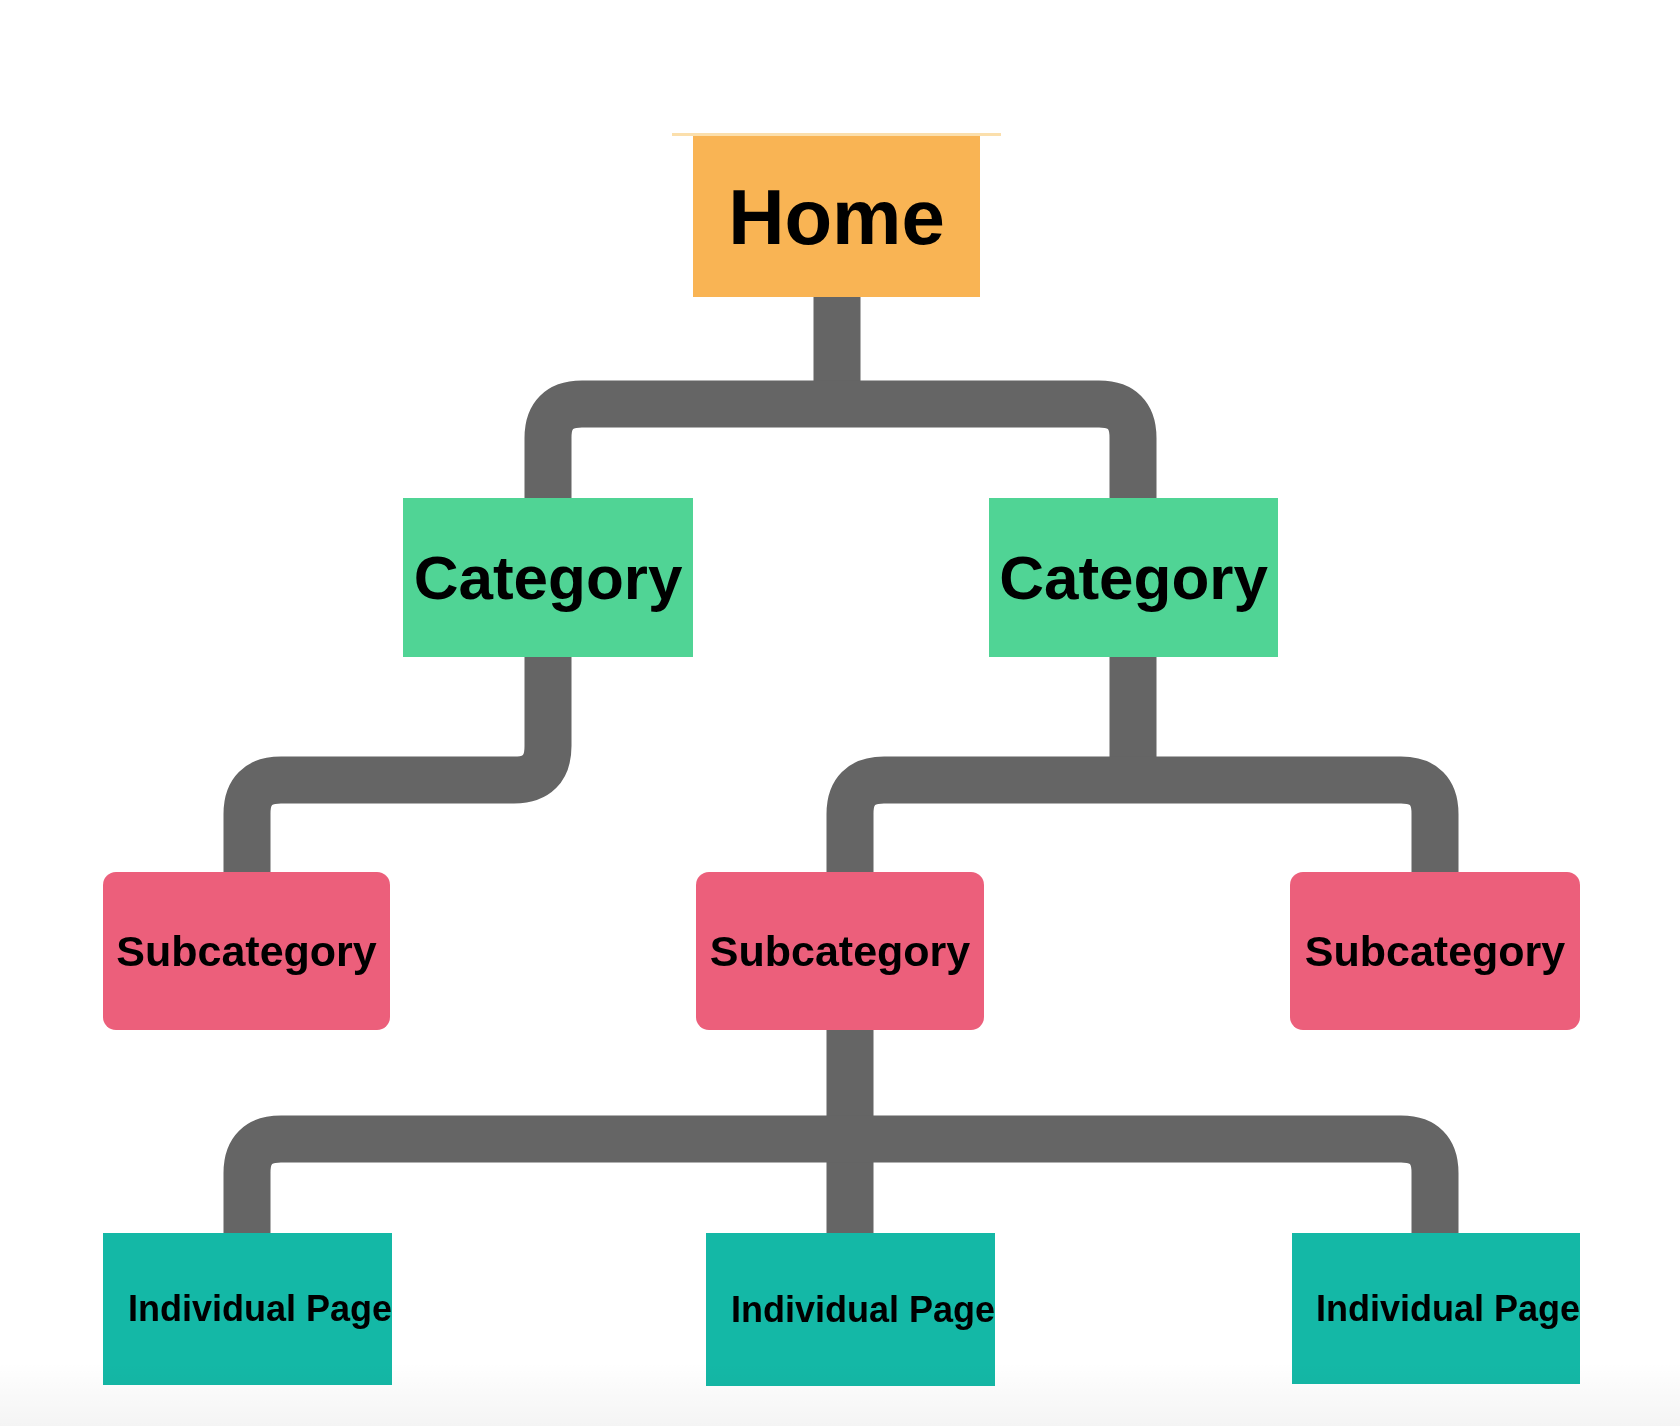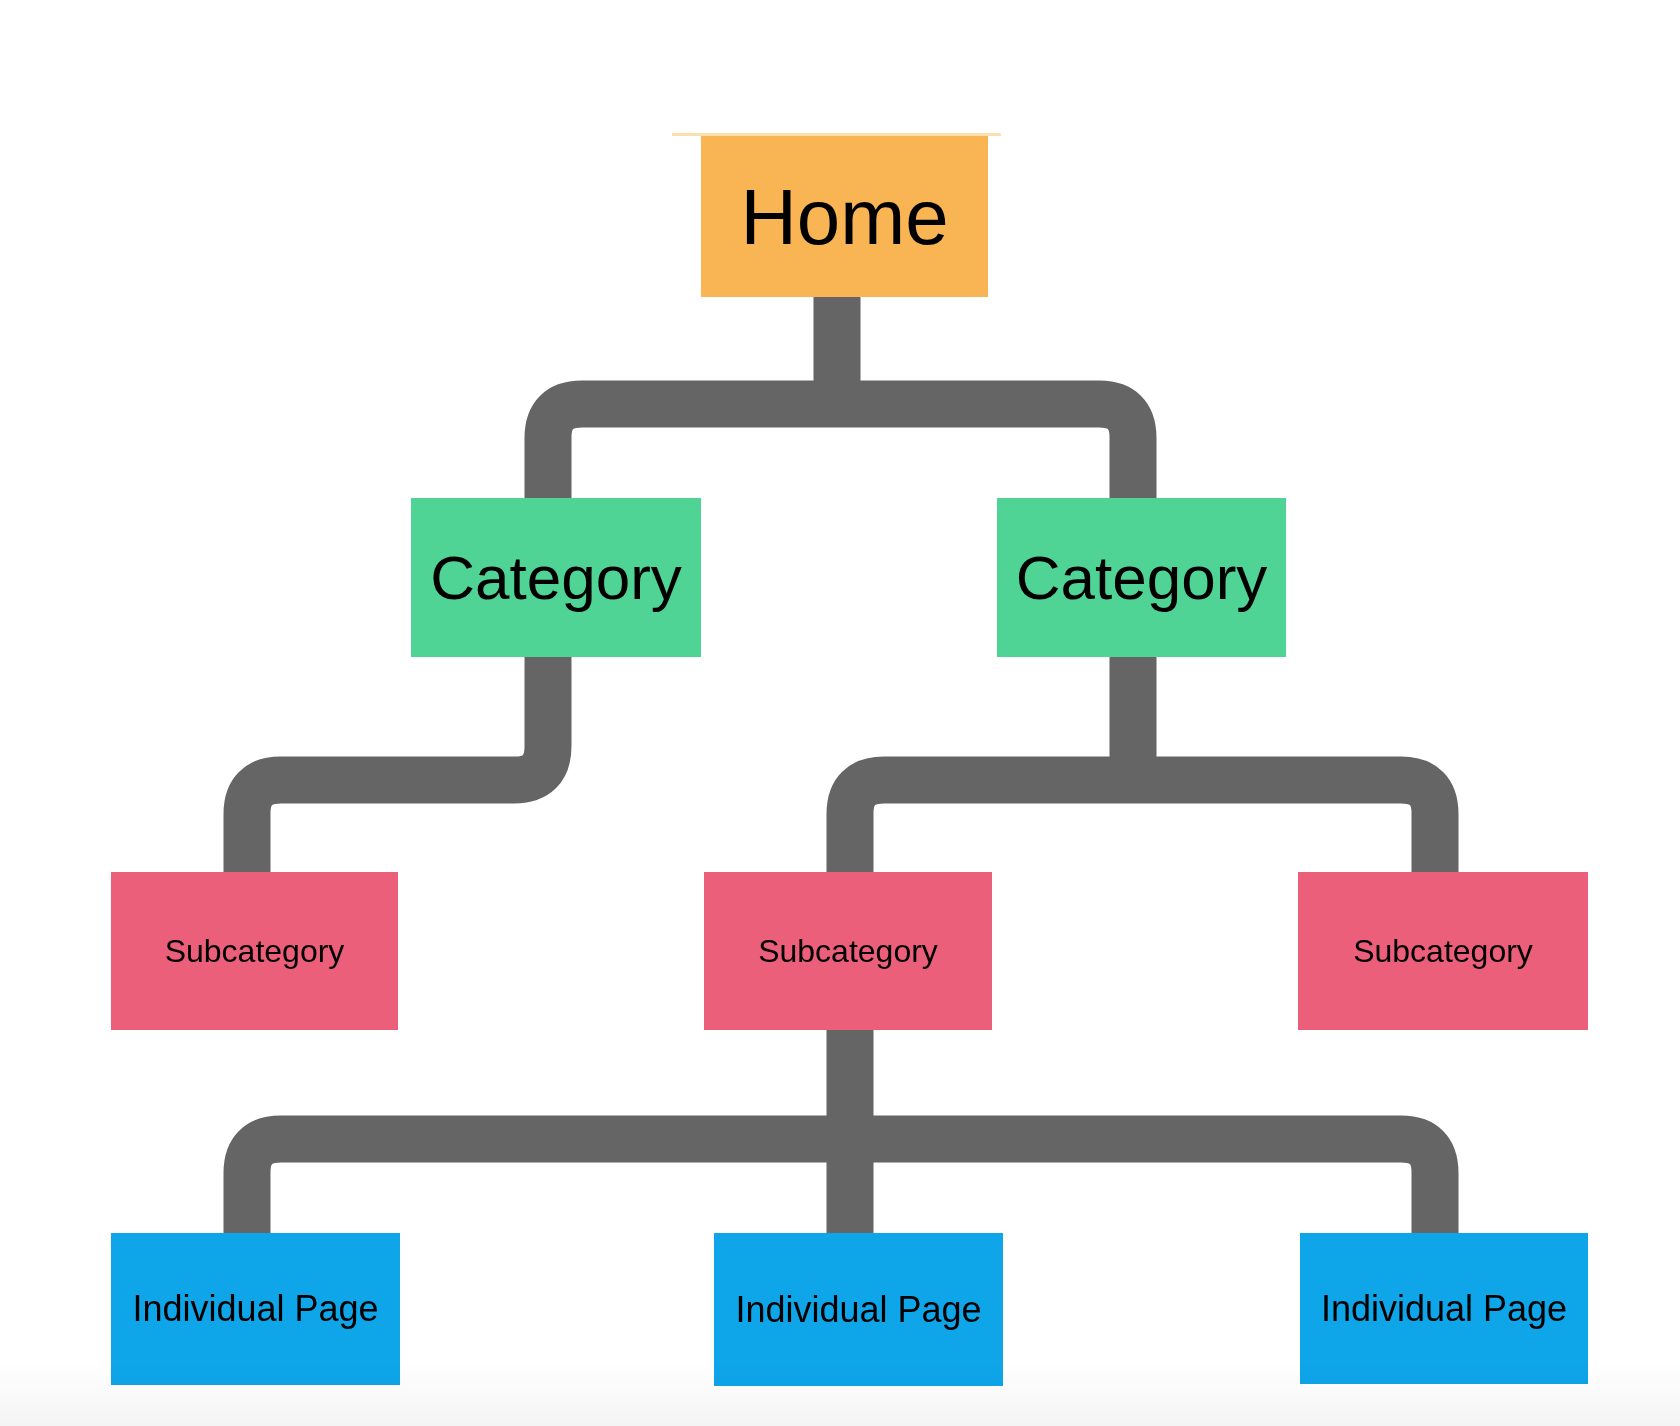--- a/index.html
+++ b/index.html
@@ -21,29 +21,28 @@
     top: 0;
     width: 1680px;
     height: 1426px;
   }
   .node {
     position: absolute;
     display: flex;
     align-items: center;
     justify-content: center;
     text-align: center;
-    font-weight: 400;
+    font-weight: 700;
     color: #000000;
     line-height: 1;
-    margin-left: 8px;
   }
   .lv-home        { background: #F9B454; font-size: 78px; }
   .lv-category    { background: #50D495; font-size: 62px; }
-  .lv-subcategory { background: #EC5F7B; font-size: 32px; }
-  .lv-page        { background: #0ea5e9; font-size: 36px; }
+  .lv-subcategory { background: #EC5F7B; font-size: 43px; border-radius: 13px; }
+  .lv-page        { background: #14b8a6; font-size: 36px; justify-content: flex-end; }
 
   #node-home          { left: 693px;  top: 136px;  width: 287px; height: 161px; }
   #node-category-1    { left: 403px;  top: 498px;  width: 290px; height: 159px; }
   #node-category-2    { left: 989px;  top: 498px;  width: 289px; height: 159px; }
   #node-subcategory-1 { left: 103px;  top: 872px;  width: 287px; height: 158px; }
   #node-subcategory-2 { left: 696px;  top: 872px;  width: 288px; height: 158px; }
   #node-subcategory-3 { left: 1290px; top: 872px;  width: 290px; height: 158px; }
   #node-page-1        { left: 103px;  top: 1233px; width: 289px; height: 152px; }
   #node-page-2        { left: 706px;  top: 1233px; width: 289px; height: 153px; }
   #node-page-3        { left: 1292px; top: 1233px; width: 288px; height: 151px; }

